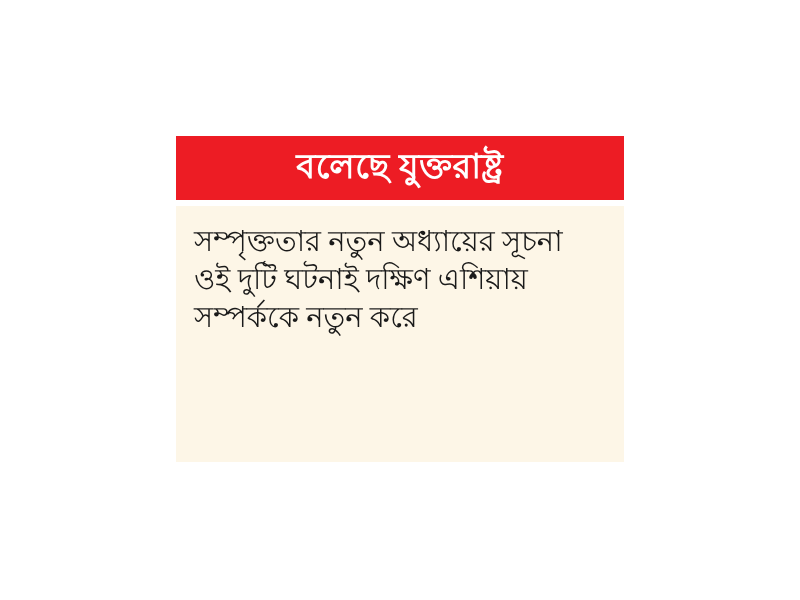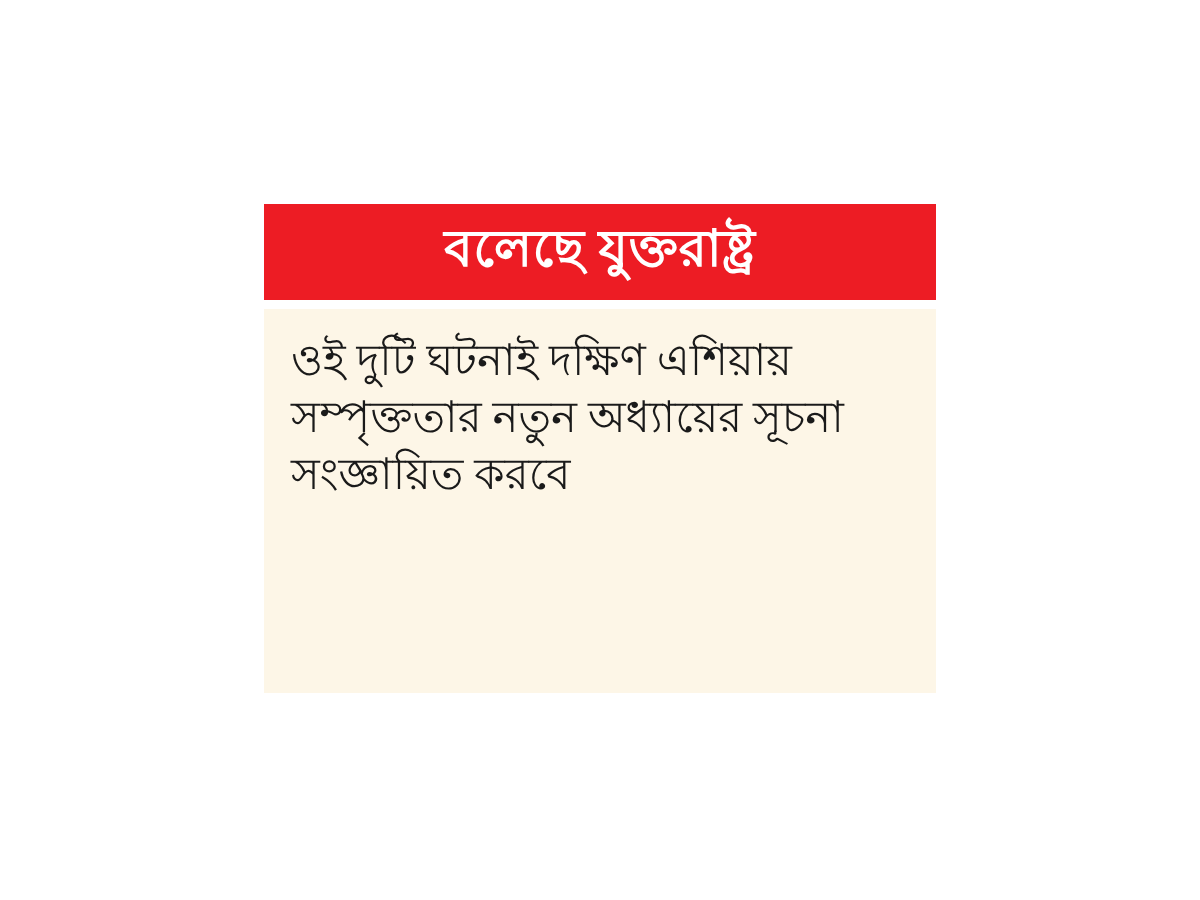--- a/index.html
+++ b/index.html
@@ -61,18 +61,18 @@
 </style>
 </head>
 <body>
 
 <div class="canvas">
   <div class="quote-card">
     <div class="quote-header">
       <span class="quote-title">বলেছে যুক্তরাষ্ট্র</span>
     </div>
     <div class="quote-body">
+      <div class="quote-line">সম্পৃক্ততার নতুন অধ্যায়ের সূচনা</div>
       <div class="quote-line">ওই দুটি ঘটনাই দক্ষিণ এশিয়ায়</div>
-      <div class="quote-line">সম্পৃক্ততার নতুন অধ্যায়ের সূচনা</div>
-      <div class="quote-line">সংজ্ঞায়িত করবে</div>
+      <div class="quote-line">সম্পর্ককে নতুন করে</div>
     </div>
   </div>
 </div>
 
 </body></html>

